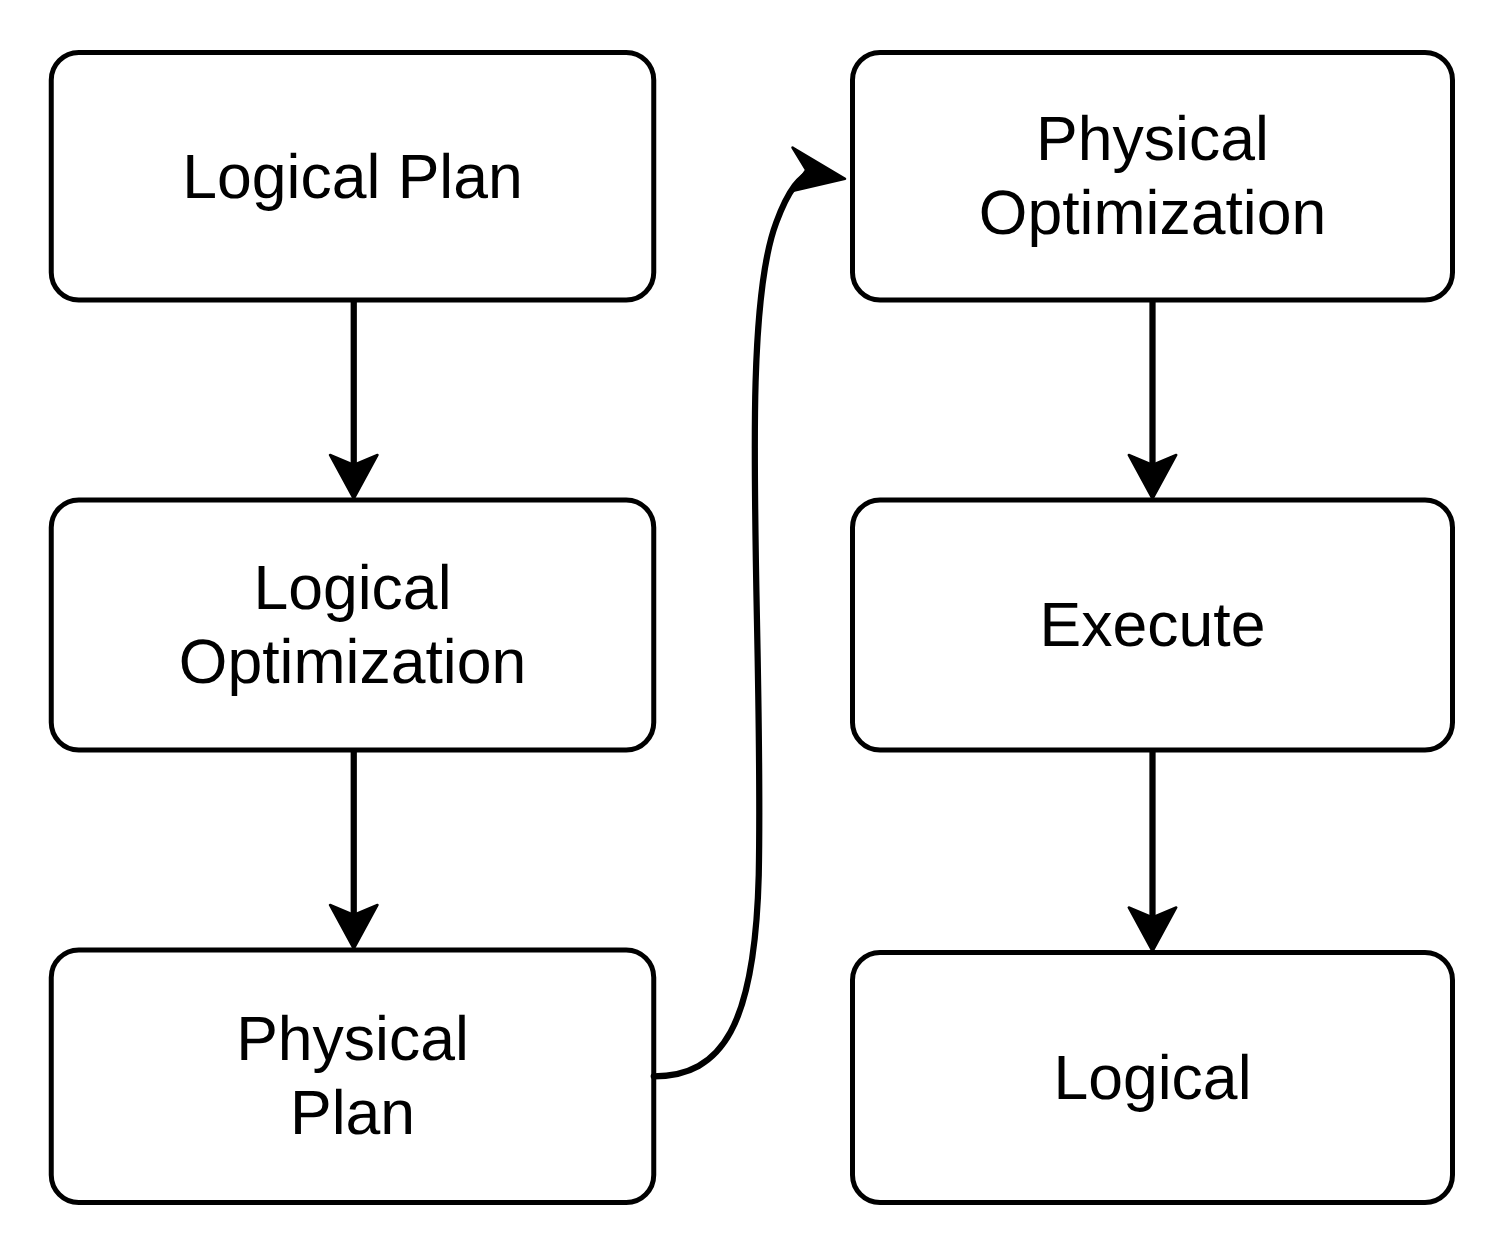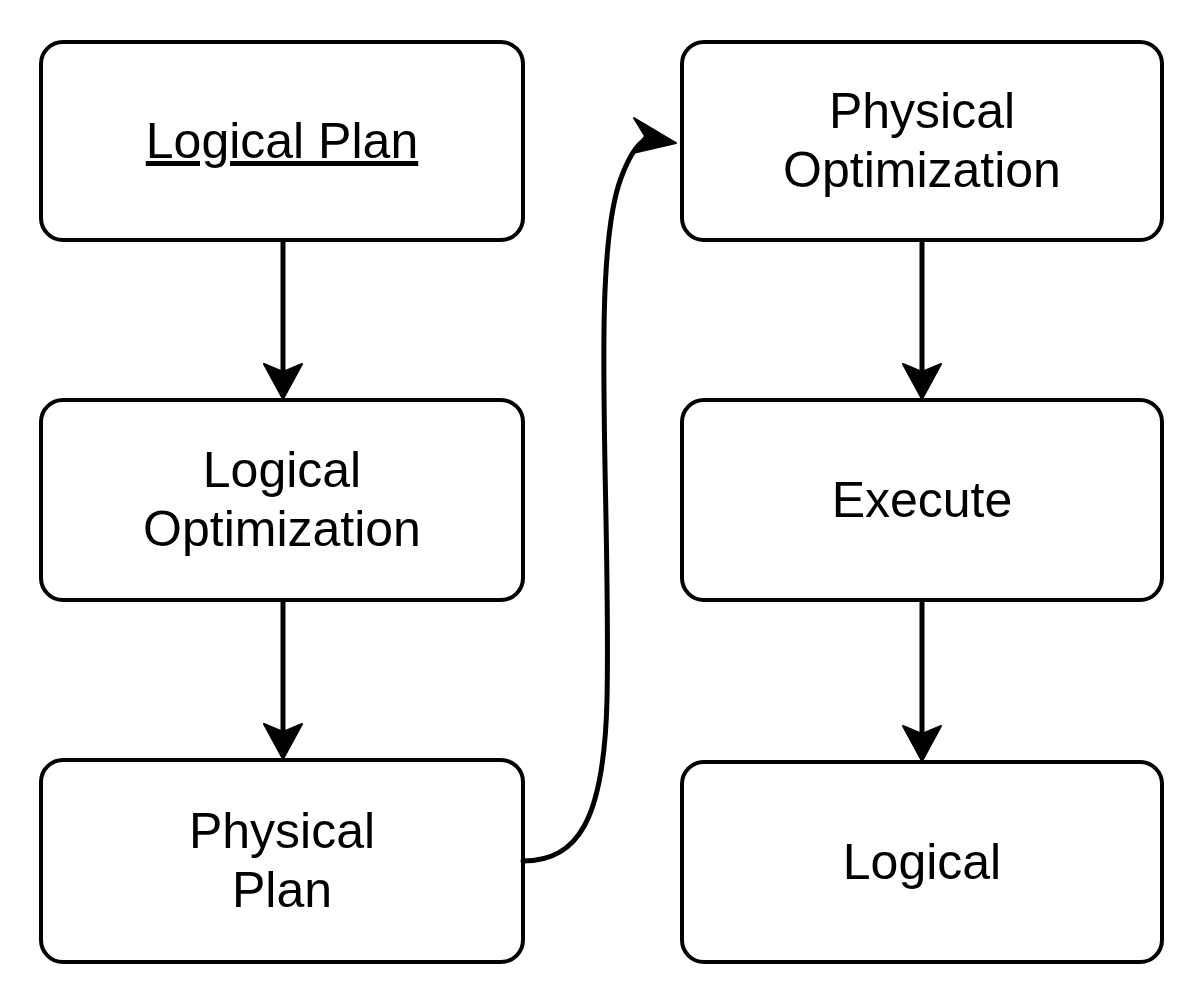--- a/index.html
+++ b/index.html
@@ -85,21 +85,21 @@
       <path d="M 922 240 L 922 372" fill="none" stroke="#000000" stroke-width="5"></path>
       <path d="M 922 399 L 903 364 L 922 372 L 941 364 Z" fill="#000000" stroke="#000000" stroke-width="2" stroke-linejoin="round"></path>
     </g>
 
     <g>
       <path d="M 922 600 L 922 734" fill="none" stroke="#000000" stroke-width="5"></path>
       <path d="M 922 761 L 903 726 L 922 734 L 941 726 Z" fill="#000000" stroke="#000000" stroke-width="2" stroke-linejoin="round"></path>
     </g>
   </svg>
 
-  <div class="node-label" style="left:41px; top:42px; width:482px; height:198px;text-decoration:underline;">Logical Plan</div>
+  <div class="node-label" style="left:41px; top:42px; width:482px; height:198px;">Logical Plan</div>
 
   <div class="node-label" style="left:41px; top:400px; width:482px; height:200px;text-align:center;">Logical
 Optimization</div>
 
   <div class="node-label" style="left:41px; top:760px; width:482px; height:202px;">Physical
 Plan</div>
 
   <div class="node-label" style="left:682px; top:42px; width:480px; height:198px;">Physical
 Optimization</div>
 

